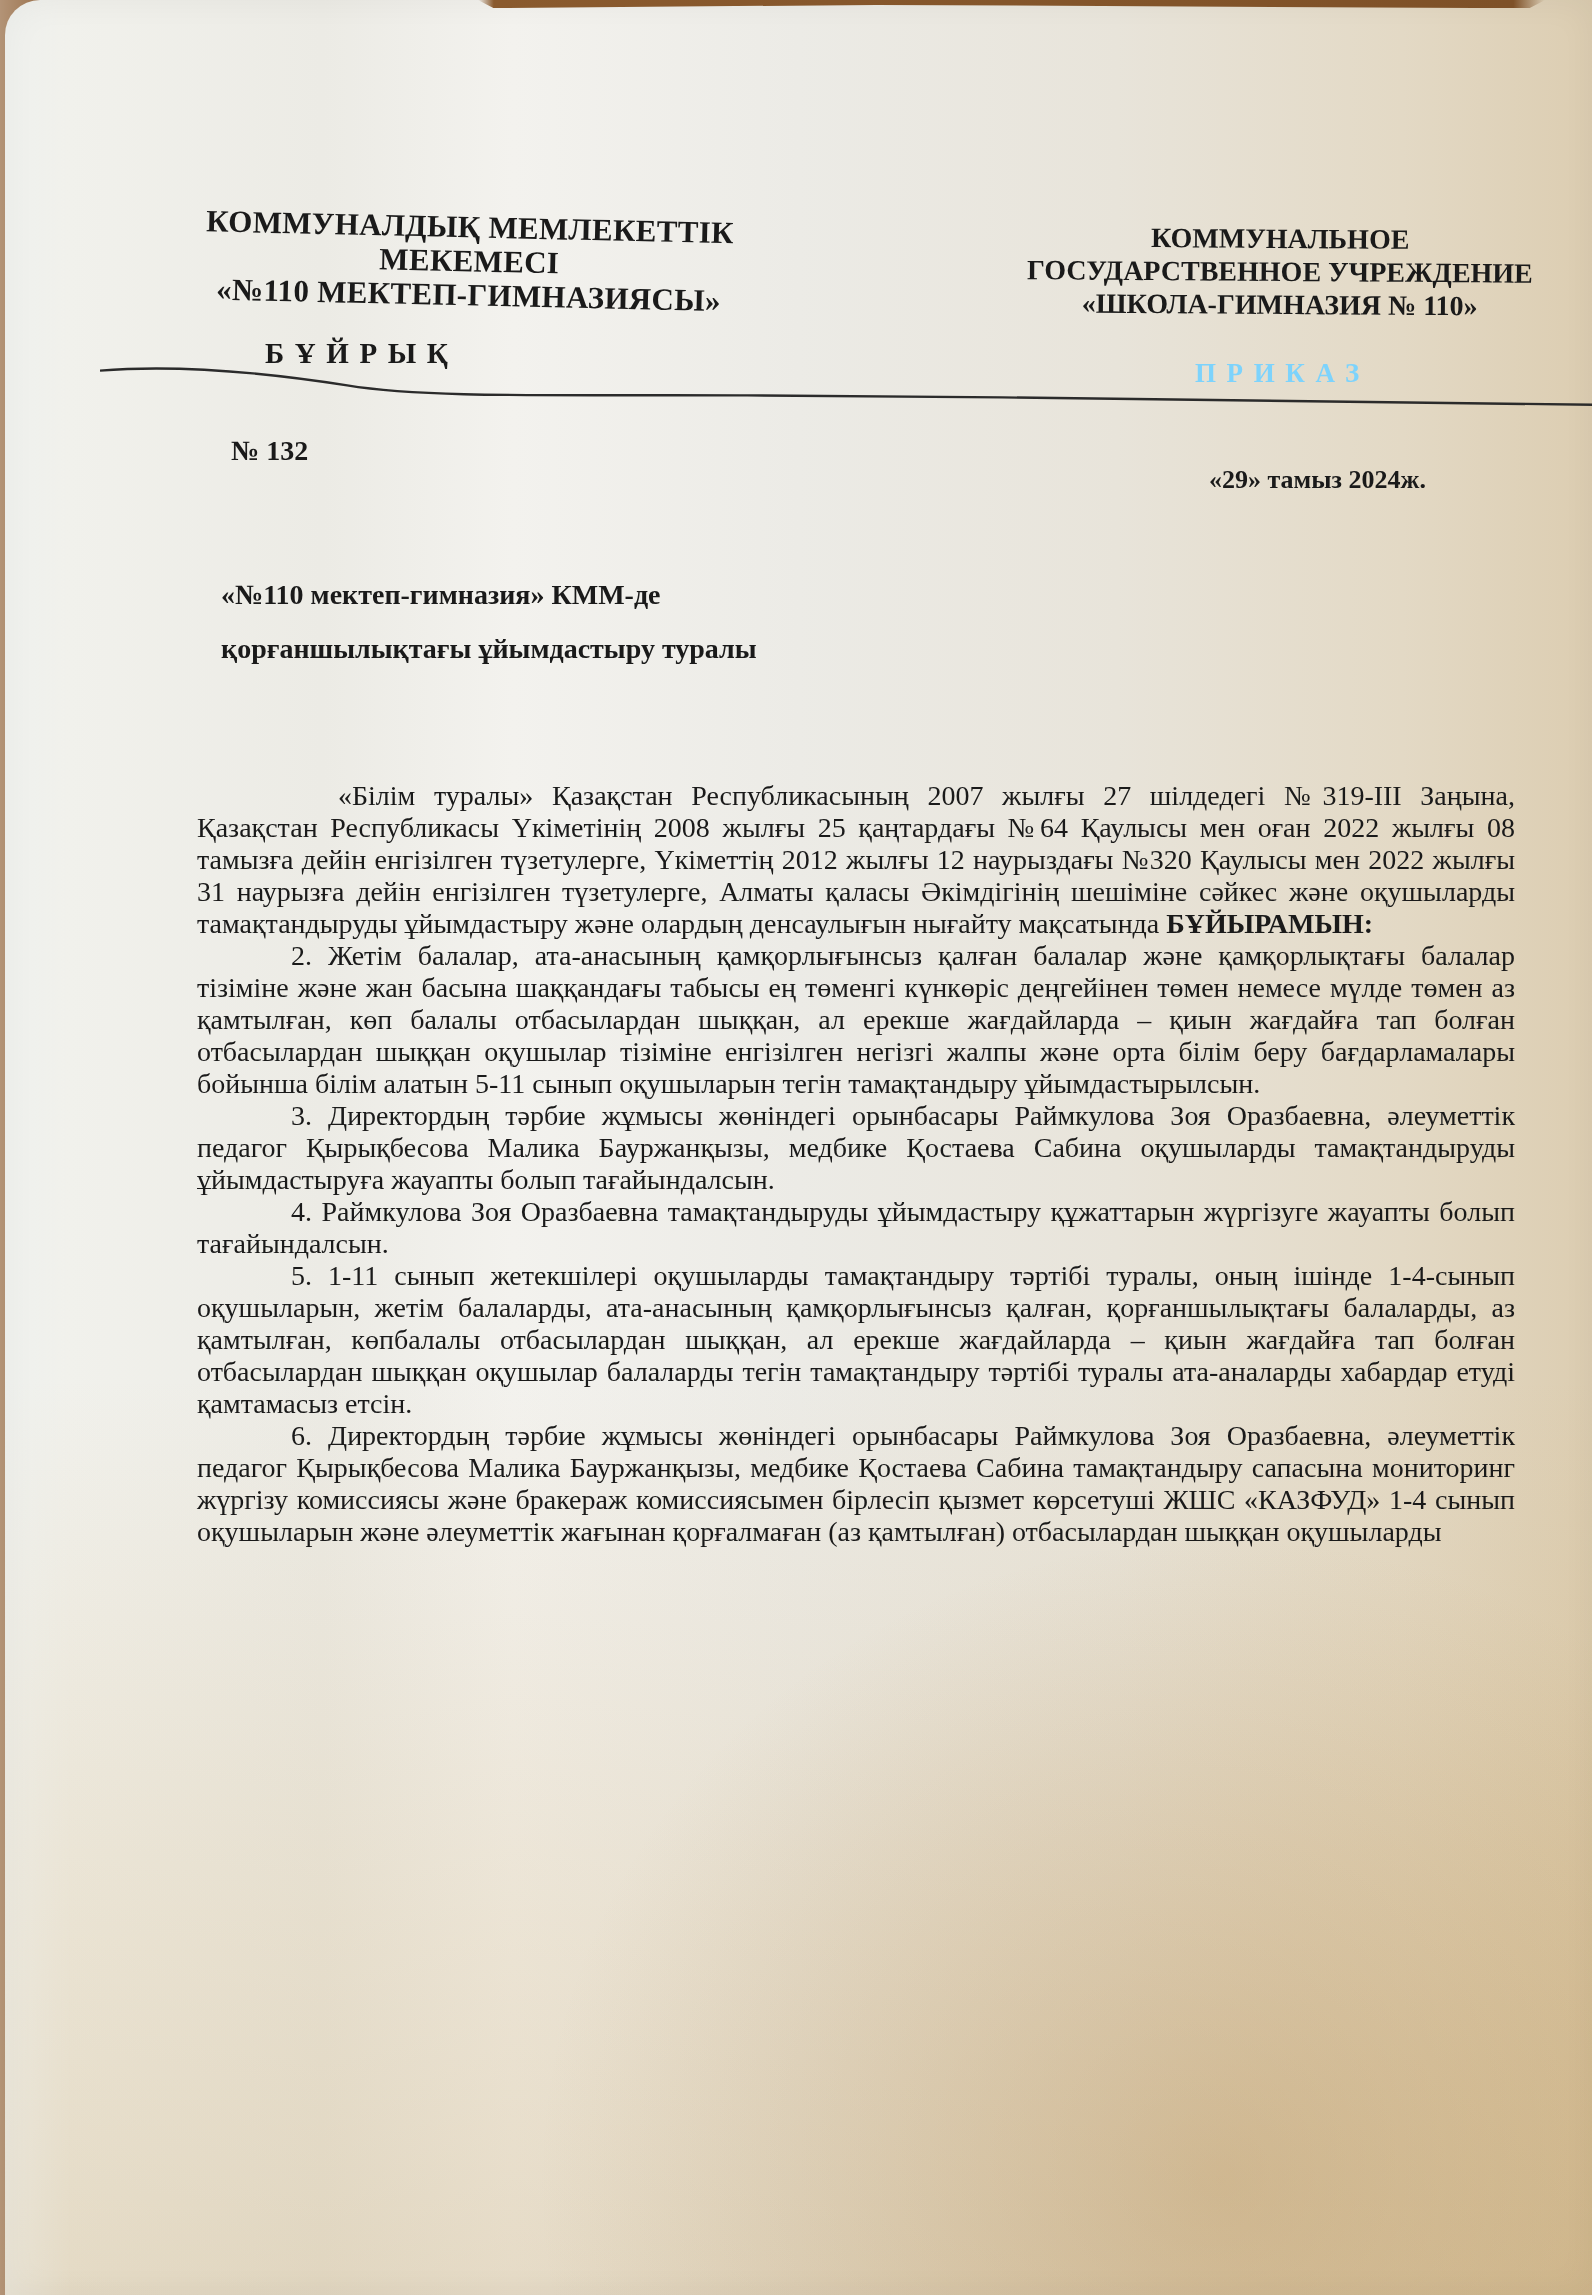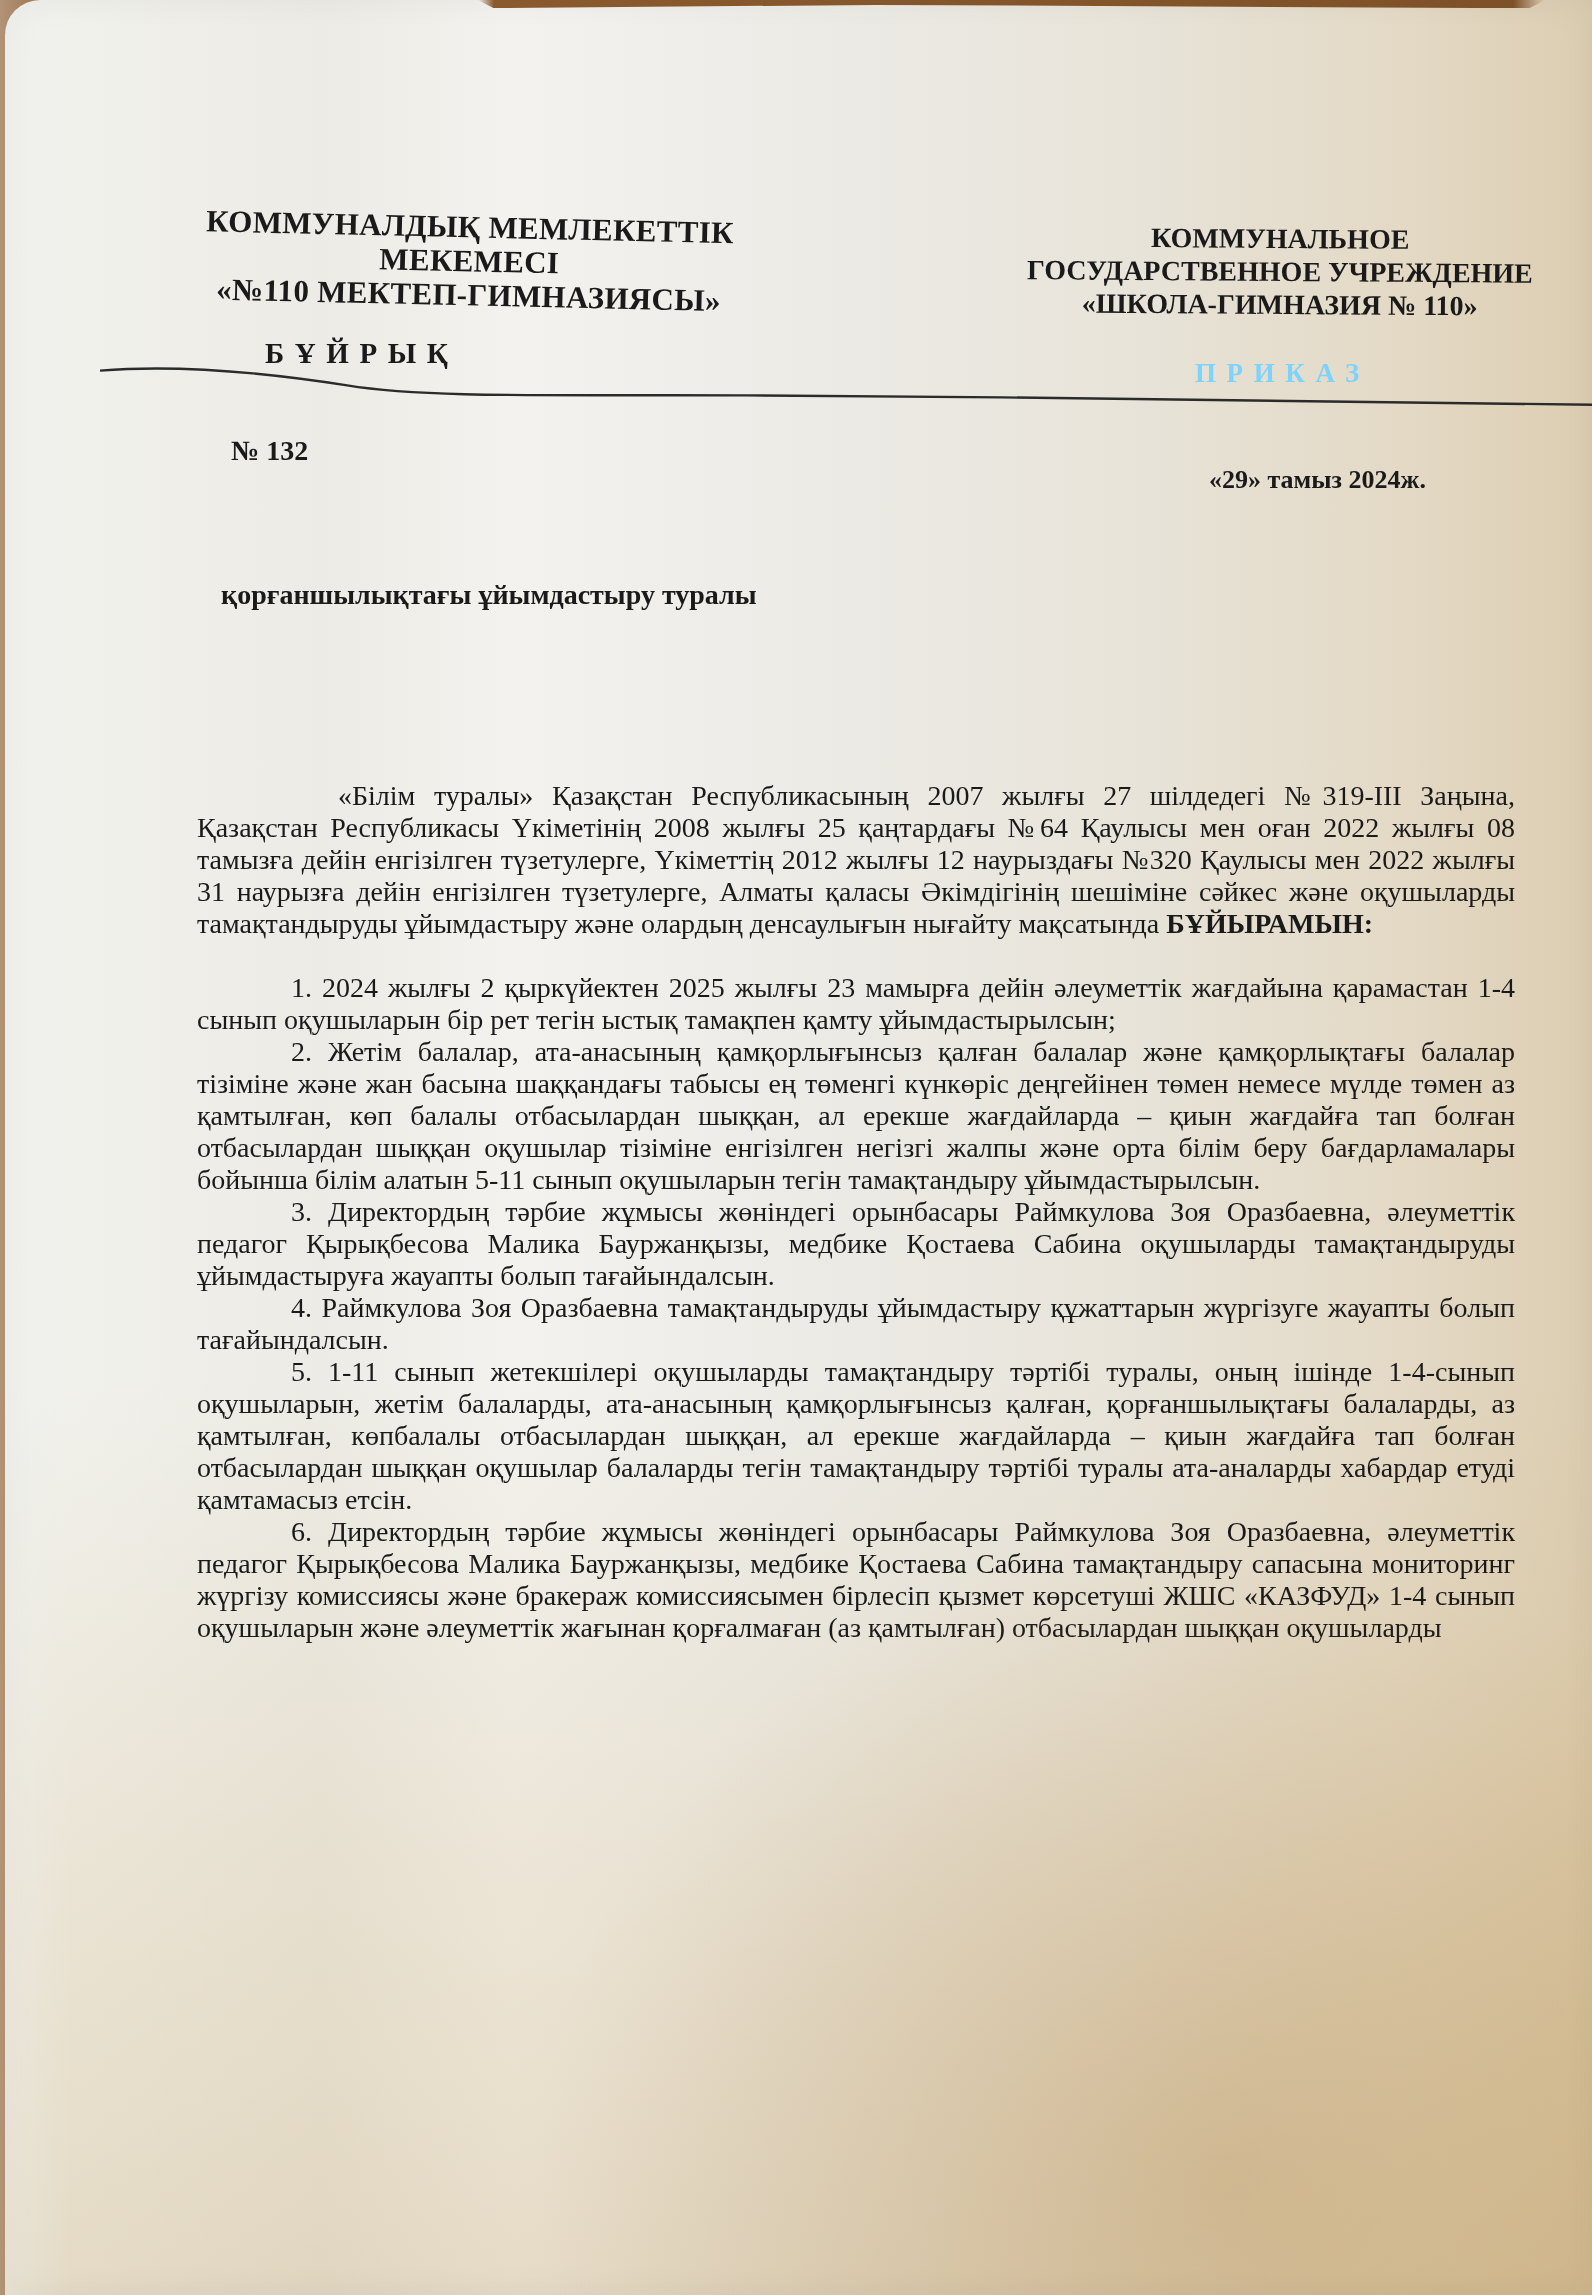--- a/index.html
+++ b/index.html
@@ -176,26 +176,26 @@
   <div class="doc-type-right">ПРИКАЗ</div>
   <svg class="divider" viewBox="0 0 2540 90" preserveAspectRatio="none">
     <path d="M0,30 C120,20 260,30 420,55 C560,78 800,70 1100,72 C1600,75 2200,82 2540,88" stroke="#2b2b2b" stroke-width="4" fill="none"></path>
   </svg>
 </div>
 
 <div class="order-number">№ 132</div>
 <div class="order-date">«29» тамыз 2024ж.</div>
 
 <div class="subject">
+  <div>«№110 мектеп-гимназия» КММ-де</div>
   <div>қорғаншылықтағы ұйымдастыру туралы</div>
 </div>
 
 <div class="body">
   <p class="para"><span>«Білім туралы» Қазақстан Республикасының 2007 жылғы 27 шілдедегі №319-ІІІ Заңына, Қазақстан Республикасы Үкіметінің  2008 жылғы 25 қаңтардағы №64 Қаулысы мен оған 2022 жылғы 08 тамызға дейін енгізілген түзетулерге, Үкіметтің  2012 жылғы 12 наурыздағы №320 Қаулысы мен 2022 жылғы 31 наурызға дейін енгізілген түзетулерге, Алматы қаласы Әкімдігінің шешіміне сәйкес және оқушыларды тамақтандыруды ұйымдастыру және олардың денсаулығын нығайту мақсатында </span><span class="bold-inline">БҰЙЫРАМЫН:</span></p>
-  <p class="para num gap">1. 2024 жылғы 2 қыркүйектен 2025 жылғы 23 мамырға дейін әлеуметтік жағдайына қарамастан 1-4 сынып оқушыларын бір рет тегін ыстық тамақпен қамту ұйымдастырылсын;</p>
   <p class="para num">2. Жетім балалар, ата-анасының қамқорлығынсыз қалған балалар және қамқорлықтағы балалар тізіміне және жан басына шаққандағы табысы ең төменгі күнкөріс деңгейінен төмен немесе мүлде төмен аз қамтылған, көп балалы отбасылардан шыққан, ал ерекше жағдайларда – қиын жағдайға тап болған отбасылардан шыққан оқушылар тізіміне енгізілген негізгі жалпы және орта білім беру бағдарламалары бойынша білім алатын 5-11 сынып оқушыларын тегін тамақтандыру ұйымдастырылсын.</p>
   <p class="para num">3. Директордың тәрбие жұмысы жөніндегі орынбасары Раймкулова Зоя Оразбаевна, әлеуметтік педагог Қырықбесова Малика Бауржанқызы,  медбике Қостаева Сабина оқушыларды тамақтандыруды ұйымдастыруға жауапты болып тағайындалсын.</p>
   <p class="para num">4. Раймкулова Зоя Оразбаевна тамақтандыруды ұйымдастыру құжаттарын жүргізуге жауапты болып тағайындалсын.</p>
   <p class="para num">5. 1-11 сынып жетекшілері оқушыларды тамақтандыру тәртібі туралы,  оның ішінде 1-4-сынып оқушыларын, жетім балаларды, ата-анасының қамқорлығынсыз қалған, қорғаншылықтағы балаларды, аз қамтылған, көпбалалы отбасылардан шыққан, ал ерекше жағдайларда – қиын жағдайға тап болған отбасылардан шыққан оқушылар балаларды тегін тамақтандыру тәртібі туралы ата-аналарды хабардар етуді қамтамасыз етсін.</p>
   <p class="para num" style="text-align-last:left;">6. Директордың тәрбие жұмысы жөніндегі орынбасары Раймкулова Зоя Оразбаевна, әлеуметтік педагог Қырықбесова Малика Бауржанқызы,  медбике Қостаева Сабина тамақтандыру сапасына мониторинг жүргізу комиссиясы және бракераж комиссиясымен бірлесіп қызмет көрсетуші ЖШС «КАЗФУД» 1-4 сынып оқушыларын және әлеуметтік жағынан қорғалмаған (аз қамтылған) отбасылардан шыққан оқушыларды</p>
 </div>
 
 <div class="shadow-warm"></div>
 
 

